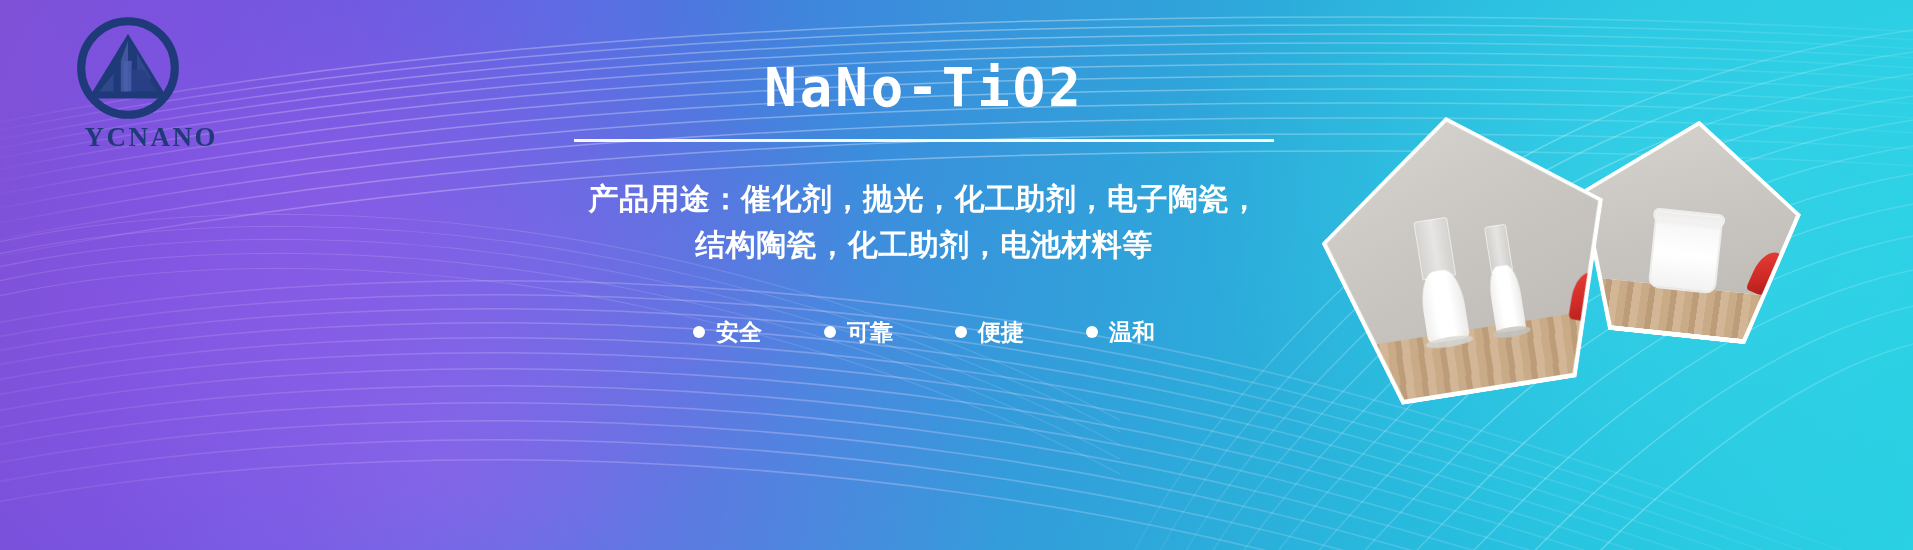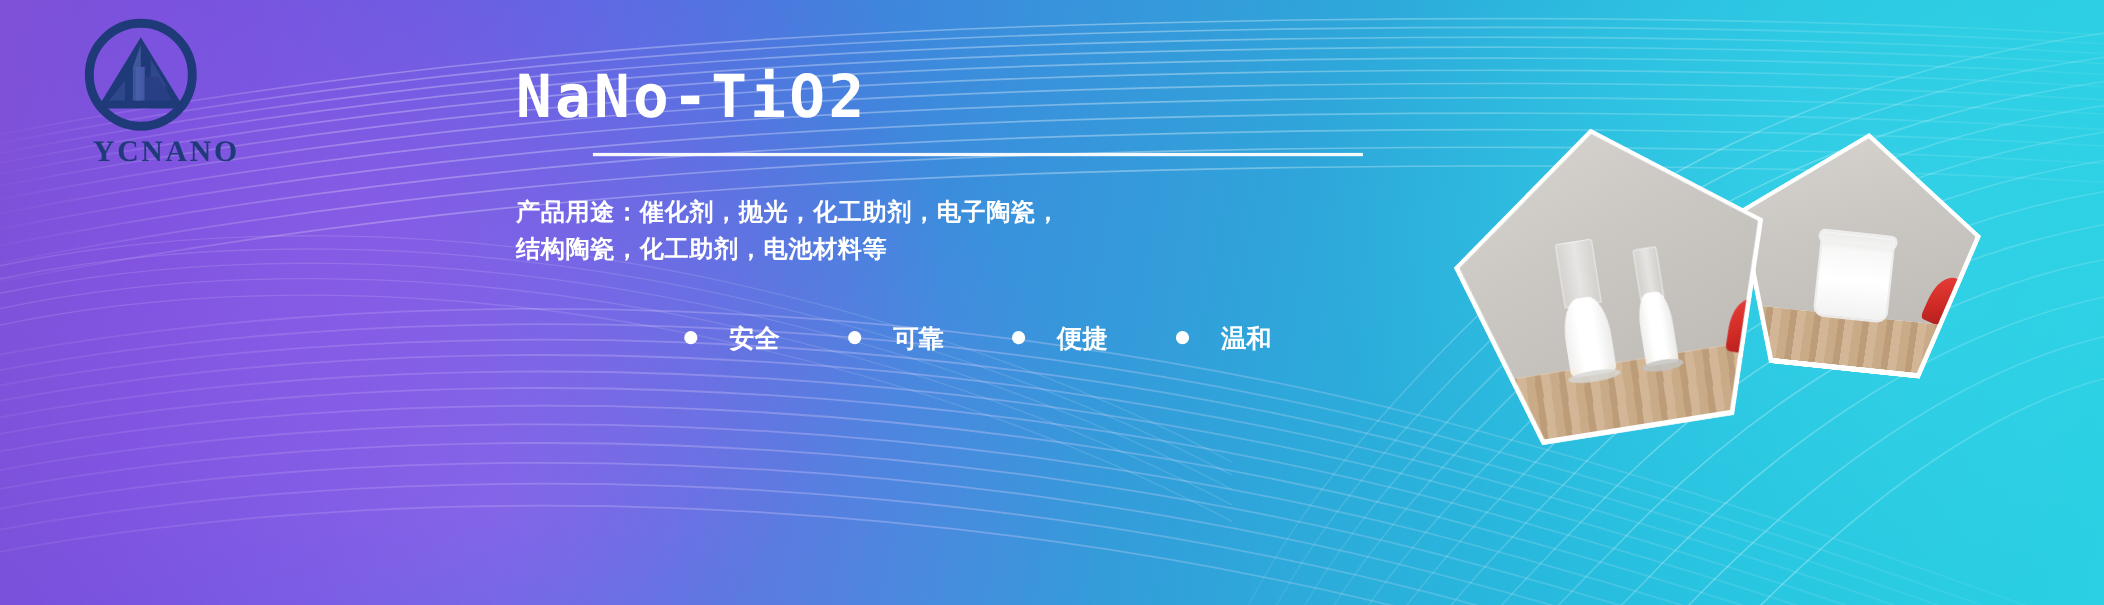--- a/index.html
+++ b/index.html
@@ -76,62 +76,62 @@
     font-weight: 700;
     letter-spacing: 2.5px;
     color: #1f3a78;
     font-family: "Liberation Serif", "DejaVu Serif", serif;
     line-height: 1;
   }
 
   
   .center {
     position: absolute;
-    left: 469px;
+    left: 504px;
     top: 60px;
     width: 840px;
-    text-align: left;
+    text-align: center;
   }
   .title {
     font-size: 54px;
     font-weight: 700;
     color: #ffffff;
     letter-spacing: 3px;
     line-height: 1.05;
     font-family: "DejaVu Sans Mono", "Liberation Mono", monospace;
     margin: 0;
     white-space: nowrap;
   }
   .divider {
     margin: 22px auto 0 auto;
     width: 700px;
     height: 3px;
     background: #ffffff;
     opacity: .95;
   }
   .subtitle {
     margin-top: 34px;
-    font-size: 22px;
+    font-size: 30px;
     font-weight: 700;
     color: #ffffff;
     line-height: 1.55;
     letter-spacing: .5px;
   }
   .subtitle div { white-space: nowrap; }
 
   .features {
     margin-top: 48px;
     display: flex;
     justify-content: center;
     gap: 62px;
   }
   .feature {
     display: flex;
     align-items: center;
-    gap: 29px;
+    gap: 11px;
     color: #ffffff;
     font-size: 23px;
     font-weight: 700;
     white-space: nowrap;
   }
   .dot {
     width: 12px; height: 12px;
     border-radius: 50%;
     background: #ffffff;
     display: inline-block;

